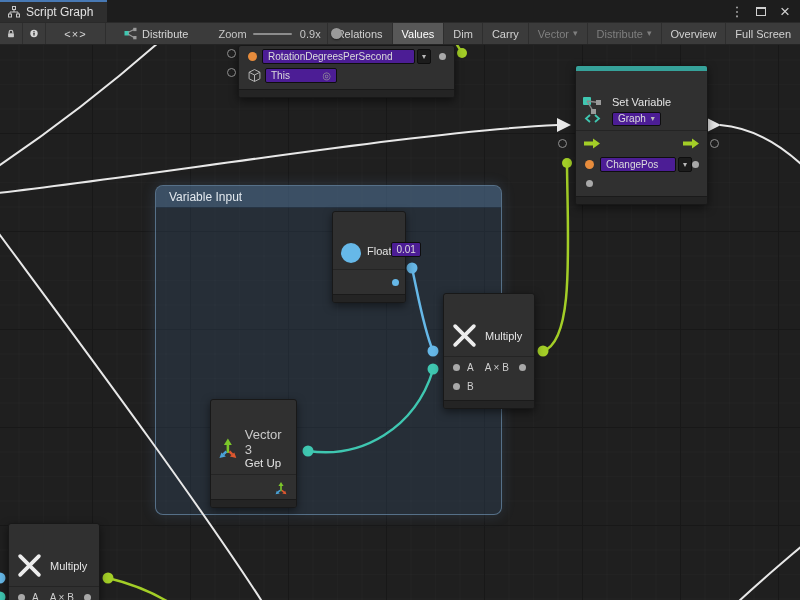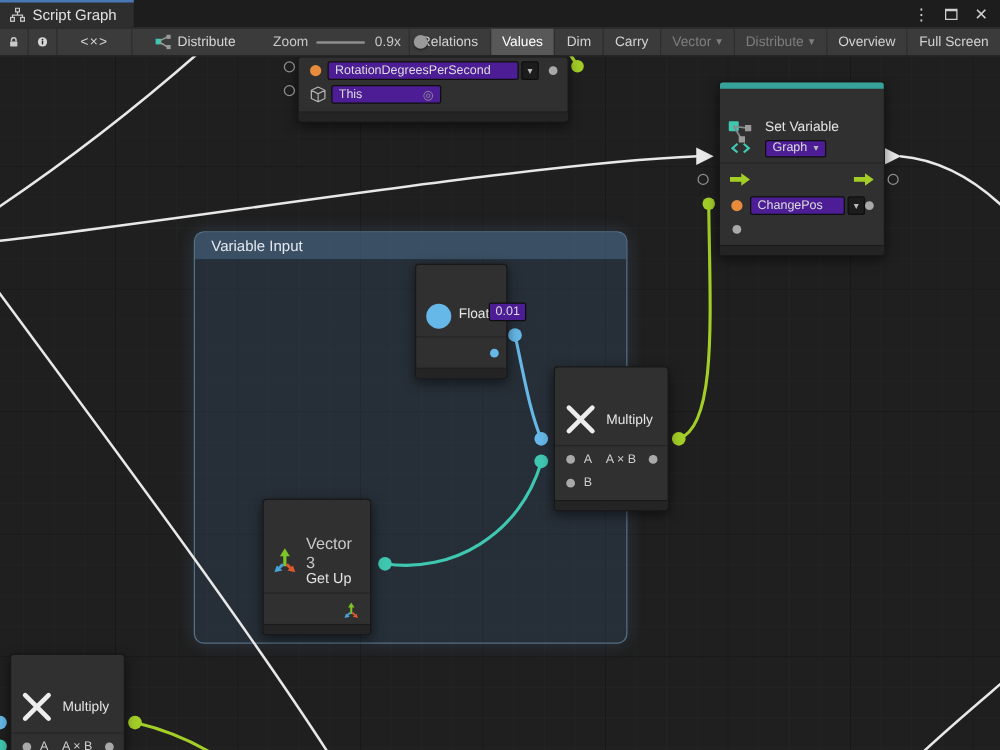--- a/index.html
+++ b/index.html
@@ -218,21 +218,21 @@
         <span class="chip" style="margin-left:5px;width:153px;">
           <span>RotationDegreesPerSecond</span>
         </span>
         <span class="chip-caret">▾</span>
         <span class="pdot" style="margin-left:auto;"></span>
       </div>
       <div class="node-row" style="height:19px;padding-left:9px;">
         <svg width="13" height="13" viewBox="0 0 12 12">
           <path d="M6,0.5 L11,3 V9 L6,11.5 L1,9 V3 Z M1,3 L6,5.5 L11,3 M6,5.5 V11.5" fill="none" stroke="#b5b5b5" stroke-width="0.9"></path>
         </svg>
-        <span class="chip" style="margin-left:4px;width:88px;justify-content:space-between;">
+        <span class="chip" style="margin-left:4px;width:72px;justify-content:space-between;">
           <span>This</span>
           <span style="color:#999;font-size:10px;">◎</span>
         </span>
       </div>
     </div>
     <div class="node-footer"></div>
   </div>
   <div class="ring" style="left:227px;top:49px;"></div>
   <div class="ring" style="left:227px;top:68px;"></div>
 

